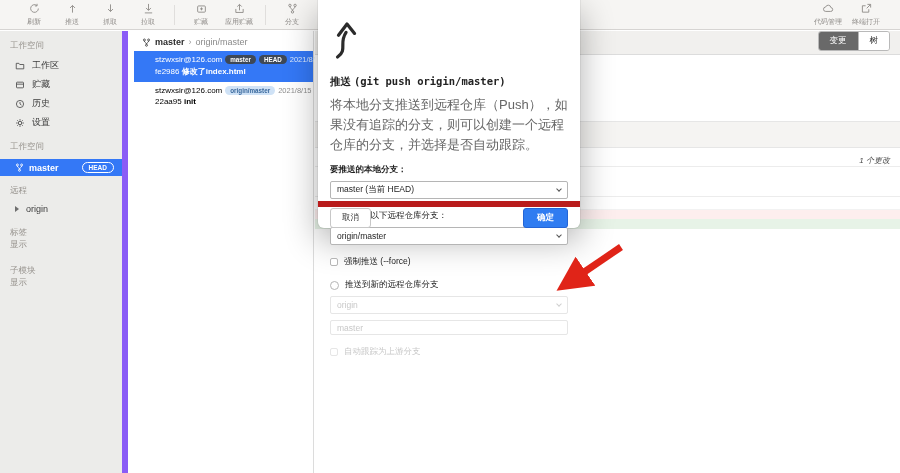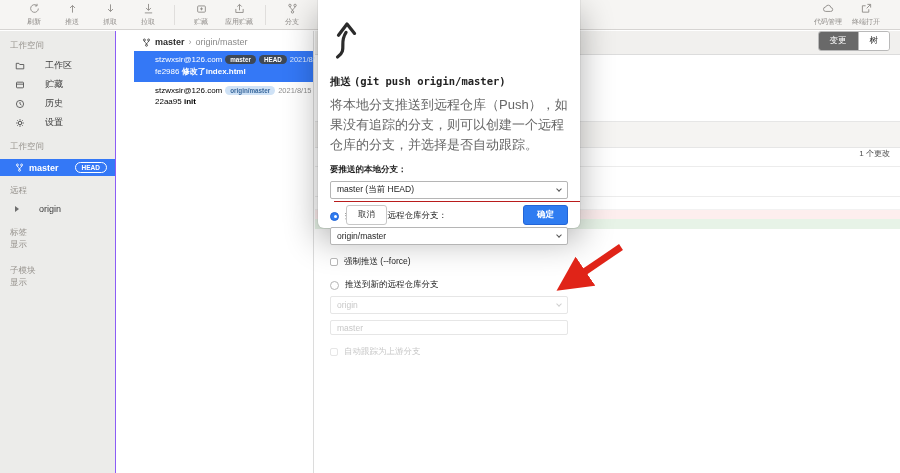--- a/index.html
+++ b/index.html
@@ -10,24 +10,24 @@
   .toolbar { position:absolute; top:0; left:0; width:900px; height:30px;
     background:#f6f5f3; border-bottom:1px solid #d6d4d2;
     display:flex; align-items:center; justify-content:space-between; padding:0 20px; }
   .tgroup { display:flex; align-items:flex-start; gap:10px; }
   .titem { display:flex; flex-direction:column; align-items:center; min-width:28px; color:#8f8c89; cursor:default; }
   .ticon { height:12px; display:flex; align-items:center; justify-content:center; }
   .tlabel { font-size:7px; margin-top:2px; white-space:nowrap; color:#8f8c89; }
   .tsep { width:1px; height:20px; background:#e0dedc; margin:2px 2px 0; }
 
   
-  .sidebar { position:absolute; top:31px; left:0; width:116px; height:442px;
-    background:#ececea; border-right:1px solid #8b5cf6; font-size:9px; color:#3c3c3c; }
+  .sidebar { position:absolute; top:31px; left:0; width:128px; height:442px;
+    background:#ececea; border-right:6px solid #8b5cf6; font-size:9px; color:#3c3c3c; }
   .sec-header { color:#97938e; font-size:8.5px; padding:9px 10px 4px; }
-  .side-item { display:flex; align-items:center; gap:20px; padding:3px 10px 3px 15px; }
+  .side-item { display:flex; align-items:center; gap:7px; padding:3px 10px 3px 15px; }
   .side-item svg { flex:0 0 auto; }
   .master-row { display:flex; align-items:center; gap:5px; background:#3478f6; color:#fff;
     padding:3px 8px 3px 15px; margin-top:2px; font-weight:bold; }
   .head-badge { margin-left:auto; border:1px solid #fff; border-radius:7px;
     font-size:6.5px; padding:1px 6px; font-weight:bold; }
   .row-action { display:flex; justify-content:space-between; padding:10px 10px 4px; color:#97938e; font-size:8.5px;flex-direction:column; }
   .tri-right { width:0; height:0; border-left:4px solid #6e6e6e;
     border-top:3px solid transparent; border-bottom:3px solid transparent; }
 
   
@@ -52,22 +52,22 @@
 
   
   .rightpanel { position:absolute; top:31px; left:315px; width:585px; height:442px; background:#fff; }
   .rp-toolbar { height:24px; background:#f1f0ee; border-bottom:1px solid #dcdcdc;
     display:flex; align-items:flex-start; justify-content:flex-end; padding-right:10px; }
   .segment { display:flex; border:1px solid #b9b9b9; border-radius:3px; overflow:hidden; font-size:8.5px; }
   .seg { padding:3px 11px; background:#fff; color:#333; cursor:default; }
   .seg.selected { background:#696969; color:#fff; border-right:1px solid #b9b9b9; }
   .rp-white1 { height:67px; border-bottom:1px solid #e6e6e6; }
   .rp-gray { height:26px; background:#f5f4f2; border-bottom:1px solid #e6e6e6; }
-  .rp-changes { height:19px; display:flex; align-items:flex-start; justify-content:flex-end;
-    padding-right:10px; font-size:8px; color:#4d4d4d; border-bottom:1px solid #ececec; }
+  .rp-changes { height:19px; display:flex; align-items:flex-end; justify-content:flex-end;
+    padding-right:10px; font-size:8px; color:#4d4d4d; border-bottom:1px solid #ececec;font-style:italic; }
   .rp-space { height:30px; border-bottom:1px solid #ececec; }
   .rp-row-white { height:13px; border-bottom:1px solid #f2f2f2; }
   .rp-row-red { height:9px; background:#fdeeee; }
   .rp-row-green { height:10px; background:#e7f3e7; }
 
   
   .dialog { position:absolute; left:318px; top:0; width:262px; height:228px; background:#fff;
     border-radius:0 0 6px 6px; z-index:10;
     box-shadow:0 12px 34px rgba(0,0,0,.32), 0 0 0 1px rgba(0,0,0,.05); }
   .dlg-content { padding:20px 12px 0; }
@@ -85,22 +85,22 @@
   .radio.checked { background:#2f7cf1; border-color:#2465d6; }
   .radio.checked::after { content:""; position:absolute; left:2.5px; top:2.5px; width:3px; height:3px;
     border-radius:50%; background:#fff; }
   .checkbox { width:8px; height:8px; border:1px solid #b5b5b5; border-radius:2px; background:#fff; flex:0 0 auto; }
   .dlg-select.disabled, .dlg-input.disabled { border-color:#e6e6e6; color:#c8c8c8; }
   .dlg-select.disabled .chev { border-color:#d0d0d0; }
   .dlg-input { margin-top:6px; height:15px; border:1px solid #b5b5b5; border-radius:2px;
     display:flex; align-items:center; padding:0 6px; font-size:8.5px; background:#fff; }
   .dlg-check-row.disabled { color:#c8c8c8; }
   .dlg-check-row.disabled .checkbox { border-color:#e6e6e6; }
-  .dlg-footer { position:absolute; bottom:0; left:0; right:0; height:27px; border-top:1px solid #b91c1c;
-    display:flex; align-items:center; justify-content:space-between; padding:0 12px;margin-left:16px; }
+  .dlg-footer { position:absolute; bottom:0; left:0; right:0; height:27px; border-top:6px solid #b91c1c;
+    display:flex; align-items:center; justify-content:space-between; padding:0 12px; }
   .btn { font-size:8.5px; border-radius:3px; padding:3px 11px; cursor:default; }
   .btn-cancel { border:1px solid #c7c7c7; background:#fff; color:#333; }
   .btn-ok { background:#2f7cf1; border:1px solid #2465d6; color:#fff; font-weight:bold; padding:3px 13px; }
 
   .arrow-overlay { position:absolute; left:545px; top:241px; width:90px; height:58px; z-index:20; pointer-events:none; }
 </style>
 </head>
 <body>
 
 <div class="toolbar">

